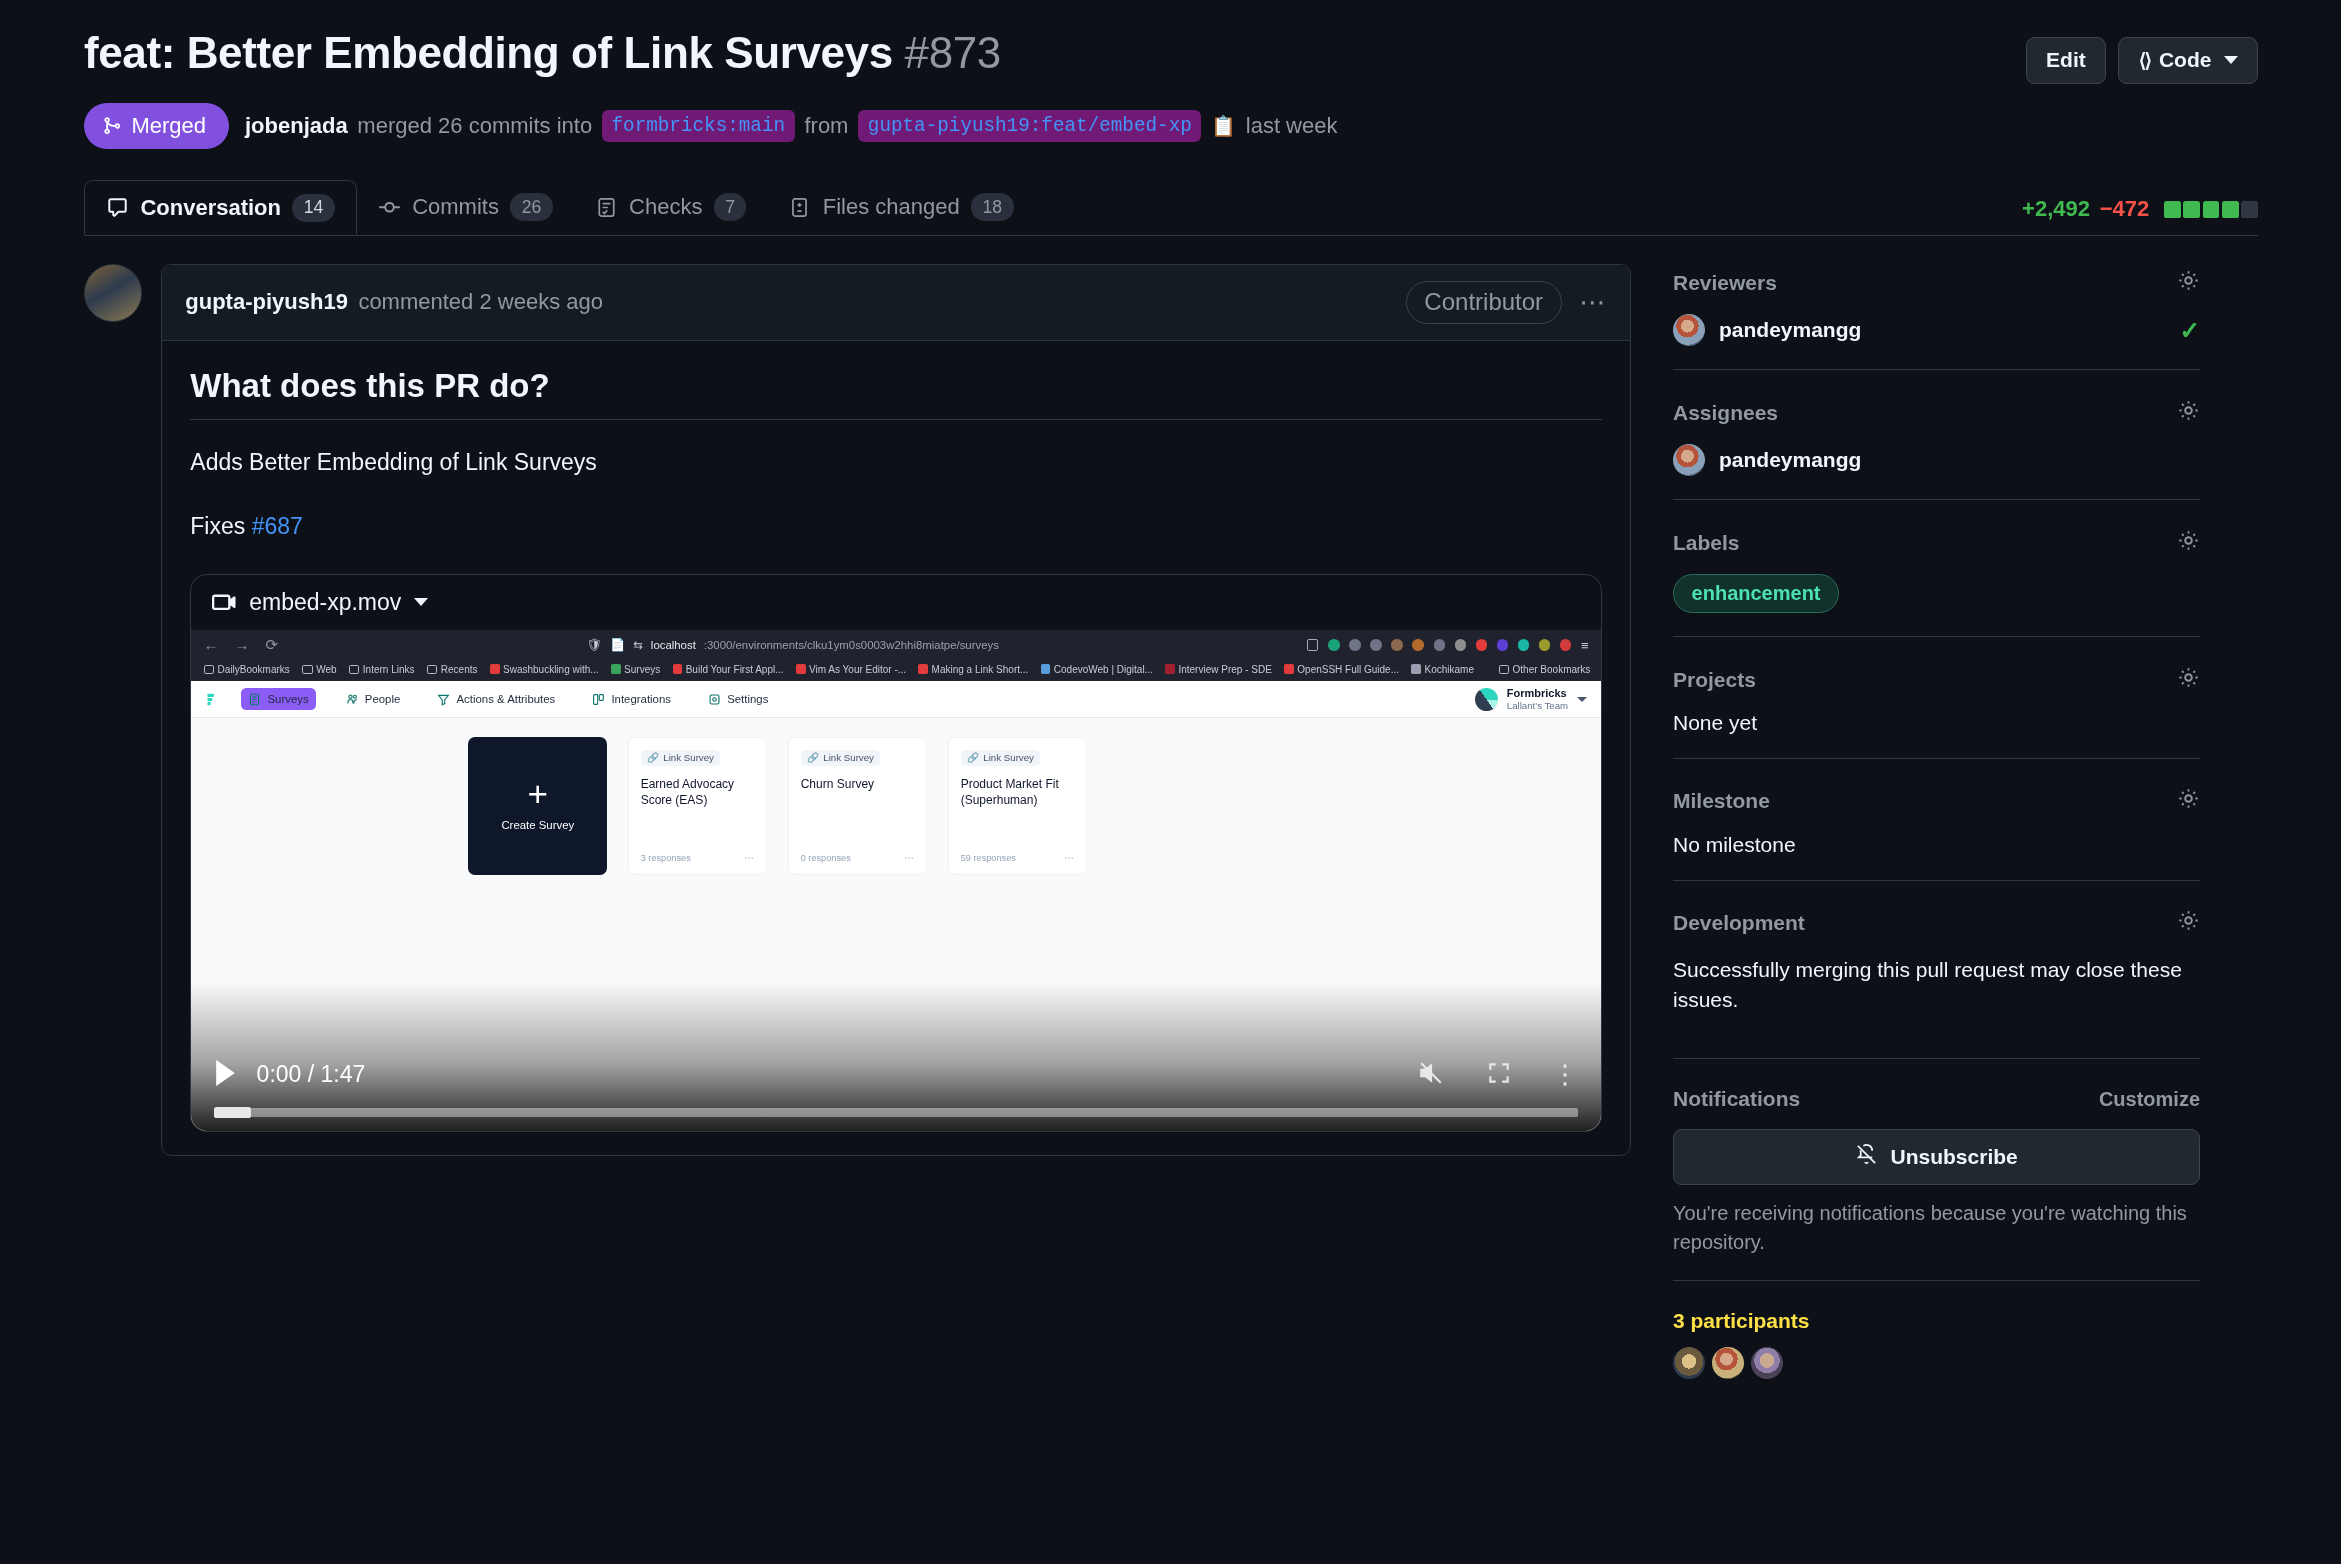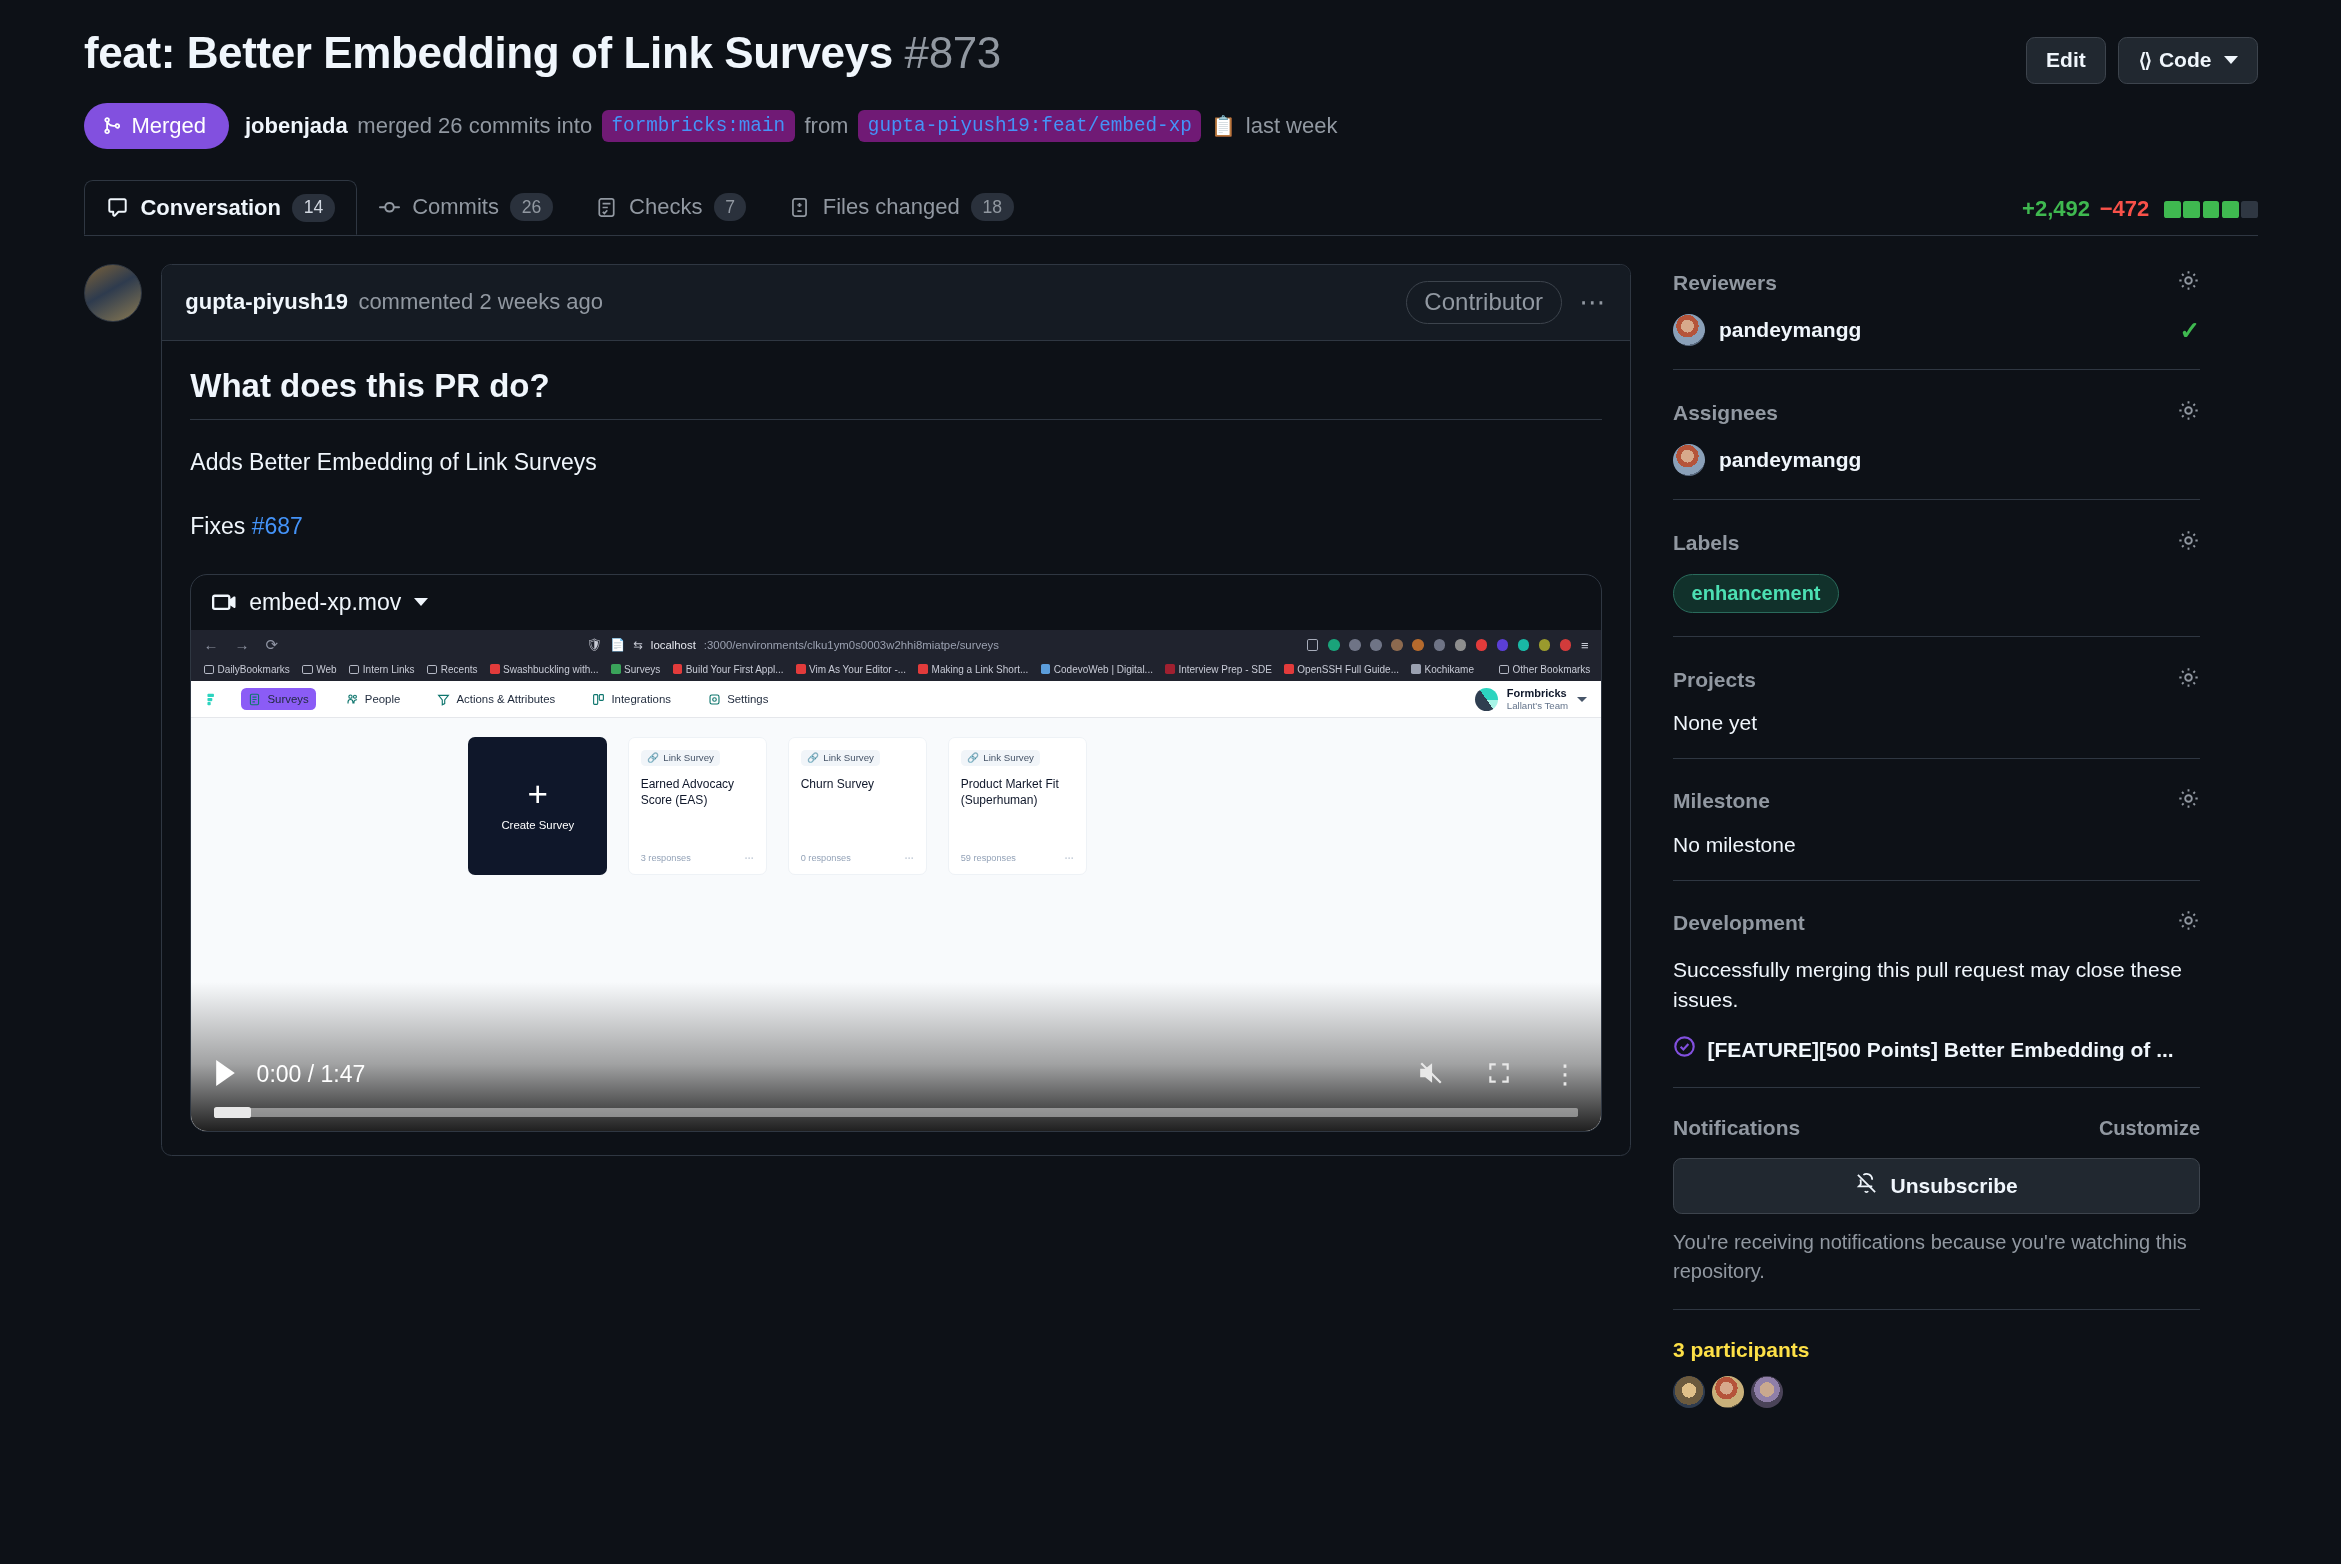--- a/index.html
+++ b/index.html
@@ -638,29 +638,20 @@
         <div class="sb-head">
           <span>Development</span>
           <span class="gear">
             <svg width="23" height="23" viewBox="0 0 16 16" fill="none" stroke="#9198a1" stroke-width="1.3">
                 <circle cx="8" cy="8" r="2.3"></circle>
                 <path d="M8 1.6v1.6M8 12.8v1.6M14.4 8h-1.6M3.2 8H1.6M12.5 3.5l-1.1 1.1M4.6 11.4l-1.1 1.1M12.5 12.5l-1.1-1.1M4.6 4.6 3.5 3.5"></path>
               </svg>
           </span>
         </div>
         <div class="dev-text">Successfully merging this pull request may close these issues.</div>
-        <div class="issue-row">
-          <span class="issue-ico">
-            <svg width="23" height="23" viewBox="0 0 16 16" fill="none" stroke="#8250df" stroke-width="1.5">
-                <circle cx="8" cy="8" r="6.4"></circle>
-                <path d="m5.3 8.2 1.9 1.9 3.5-3.9"></path>
-              </svg>
-          </span>
-          <span>[FEATURE][500 Points] Better Embedding of ...</span>
-        </div>
       </div>
 
       <div class="sb-sec">
         <div class="sb-head">
           <span>Notifications</span>
           <span class="sb-link">Customize</span>
         </div>
         <button class="unsub-btn">
           <span>
             <svg width="23" height="23" viewBox="0 0 24 24" fill="none" stroke="#f0f6fc" stroke-width="1.8">

